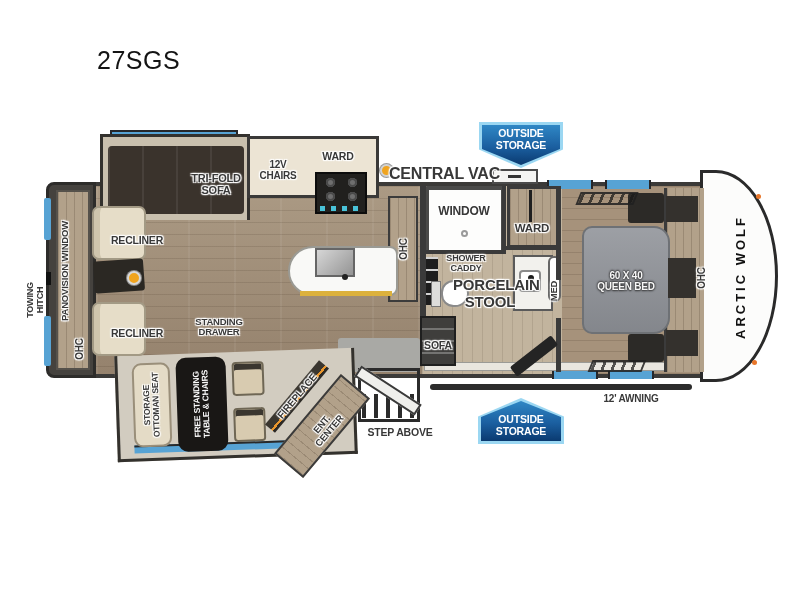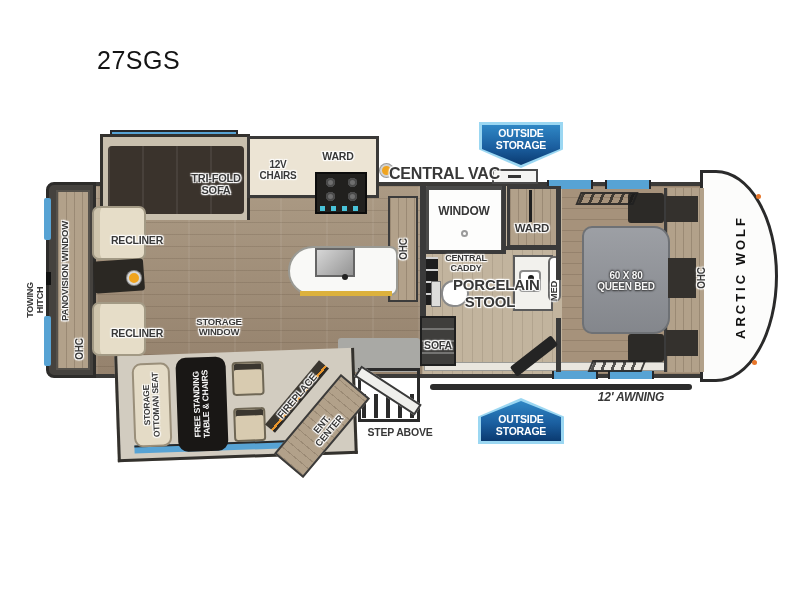--- a/index.html
+++ b/index.html
@@ -91,21 +91,21 @@
   <div class="abs wall" style="left:502px;top:186px;width:4px;height:66px;z-index:11;"></div>
   <div class="abs wall" style="left:506px;top:246px;width:54px;height:4px;z-index:11;"></div>
   <div class="abs wall" style="left:556px;top:186px;width:5px;height:94px;z-index:11;"></div>
   <div class="abs wall" style="left:556px;top:318px;width:5px;height:54px;z-index:11;"></div>
 
   <div class="abs" style="left:425px;top:186px;width:80px;height:68px;background:#fdfdfc;border:4px solid #4a4a49;border-radius:2px;z-index:10;"></div>
   <div class="abs" style="left:461px;top:230px;width:7px;height:7px;border:2px solid #9a9a9a;border-radius:50%;z-index:11;"></div>
   <div class="lbl cc" style="left:464px;top:212px;font-size:12px;">WINDOW</div>
   <div class="abs" style="left:425px;top:257px;width:13px;height:48px;background:#1d1d1d;z-index:10;
               background-image:repeating-linear-gradient(180deg,rgba(255,255,255,.8) 0 2px,rgba(0,0,0,0) 2px 12px);"></div>
-  <div class="lbl cc wrap" style="left:466px;top:264px;width:56px;font-size:9px;">CENTRAL CADDY</div>
+  <div class="lbl cc wrap" style="left:466px;top:264px;width:56px;font-size:9px;">SHOWER CADDY</div>
 
   <div class="abs woodv" style="left:507px;top:186px;width:52px;height:62px;border:3px solid #3a3a3a;z-index:10;"></div>
   <div class="abs" style="left:529px;top:190px;width:3px;height:32px;background:#1f1f1f;z-index:11;"></div>
   <div class="lbl cc" style="left:532px;top:228px;font-size:11.5px;">WARD</div>
 
   <div class="abs" style="left:431px;top:281px;width:10px;height:26px;background:#dddddb;border:1px solid #777;z-index:10;"></div>
   <div class="abs" style="left:441px;top:280px;width:28px;height:27px;background:#ffffff;border:2px solid #8a8a8a;border-radius:45% 50% 50% 45%;z-index:10;"></div>
   <div class="lbl cc wrap" style="left:490px;top:293px;width:74px;font-size:15px;">PORCELAIN STOOL</div>
 
   <div class="abs" style="left:513px;top:255px;width:40px;height:56px;background:#f2f1ed;border:2px solid #5a5a5a;z-index:10;"></div>
@@ -121,21 +121,21 @@
   <div class="abs" style="left:315px;top:248px;width:40px;height:29px;background:#aeaeae;border:2px solid #666;z-index:11;
               background-image:linear-gradient(135deg,rgba(255,255,255,.5),rgba(0,0,0,.15));"></div>
   <div class="abs" style="left:342px;top:274px;width:6px;height:6px;background:#222;border-radius:50%;z-index:12;"></div>
 
   <div class="abs" style="left:92px;top:206px;width:54px;height:54px;background:#e6ddc8;border:2px solid #a39a85;border-radius:7px;box-shadow:inset 10px 0 0 -4px #cfc5ad;z-index:10;"></div>
   <div class="lbl cc" style="left:137px;top:241px;font-size:10.5px;">RECLINER</div>
   <div class="abs" style="left:94px;top:260px;width:50px;height:32px;background:#2b2823;border-radius:3px;transform:rotate(-4deg);z-index:10;"></div>
   <div class="abs" style="left:127px;top:271px;width:14px;height:14px;background:#f0a41f;border:2px solid #d8d8d8;border-radius:50%;box-shadow:0 0 0 1px #888;z-index:11;"></div>
   <div class="abs" style="left:92px;top:302px;width:54px;height:54px;background:#e6ddc8;border:2px solid #a39a85;border-radius:7px;box-shadow:inset 10px 0 0 -4px #cfc5ad;z-index:10;"></div>
   <div class="lbl cc" style="left:137px;top:334px;font-size:10.5px;">RECLINER</div>
-  <div class="lbl cc wrap" style="left:219px;top:327px;width:58px;font-size:9.5px;">STORAGE WINDOW</div>
+  <div class="lbl cc wrap" style="left:219px;top:327px;width:58px;font-size:9.5px;">STANDING DRAWER</div>
 
   <div class="abs" style="left:116px;top:352px;width:240px;height:106px;background:#d2ccc0;border:3px solid #33312d;border-top:none;transform:rotate(-2deg);z-index:9;">
     <div class="abs" style="left:14px;top:90px;width:160px;height:8px;background:#57a3d4;border-top:2px solid #2a2a2a;"></div>
     <div class="abs" style="left:14px;top:8px;width:38px;height:84px;background:#e4dbc6;border:2px solid #9a8f7a;border-radius:9px;"></div>
     <div class="lbl v wrap" style="left:33px;top:50px;width:66px;font-size:8.5px;">STORAGE OTTOMAN SEAT</div>
     <div class="abs" style="left:58px;top:4px;width:50px;height:94px;background:#191715;border-radius:10px;"></div>
     <div class="lbl v wrap nohalo" style="left:83px;top:51px;width:74px;font-size:8.5px;color:#fafafa;">FREE STANDING TABLE &amp; CHAIRS</div>
     <div class="abs" style="left:114px;top:10px;width:32px;height:34px;background:#d8cbb0;border:2px solid #6f6755;border-radius:4px;box-shadow:inset 0 6px 0 #3a362f;"></div>
     <div class="abs" style="left:114px;top:56px;width:32px;height:34px;background:#d8cbb0;border:2px solid #6f6755;border-radius:4px;box-shadow:inset 0 6px 0 #3a362f;"></div>
   </div>
@@ -158,32 +158,32 @@
   <div class="abs" style="left:352px;top:384px;width:72px;height:13px;background:#efefec;border:2px solid #3a3a3a;transform:rotate(33deg);z-index:9;"></div>
   <div class="lbl cc" style="left:400px;top:433px;font-size:10.5px;">STEP ABOVE</div>
 
   <div class="badge-outer clip-up" style="left:478px;top:398px;width:86px;height:46px;">
     <div class="badge-inner clip-up"></div>
     <div class="lbl cc wrap nohalo" style="left:43px;top:28px;width:64px;font-size:10.5px;color:#fff;">OUTSIDE STORAGE</div>
   </div>
 
   <div class="abs" style="left:582px;top:226px;width:88px;height:108px;background:#8f9298;border:2px solid #6e7175;border-radius:10px 16px 16px 10px;z-index:10;
               background-image:linear-gradient(180deg,rgba(255,255,255,.12),rgba(0,0,0,.08));"></div>
-  <div class="lbl cc wrap halodark" style="left:626px;top:281px;width:58px;font-size:10px;">60 X 80 QUEEN BED</div>
+  <div class="lbl cc wrap halodark" style="left:626px;top:281px;width:58px;font-size:10px;">60 X 40 QUEEN BED</div>
   <div class="abs" style="left:628px;top:193px;width:36px;height:30px;background:#2c2a27;border-radius:3px;z-index:10;"></div>
   <div class="abs" style="left:628px;top:334px;width:36px;height:28px;background:#2c2a27;border-radius:3px;z-index:10;"></div>
   <div class="abs woodv" style="left:664px;top:188px;width:40px;height:184px;border-left:3px solid #3b3b3b;z-index:9;"></div>
   <div class="abs" style="left:666px;top:196px;width:32px;height:26px;background:#34312d;z-index:10;"></div>
   <div class="abs" style="left:668px;top:258px;width:28px;height:40px;background:#34312d;z-index:10;"></div>
   <div class="abs" style="left:666px;top:330px;width:32px;height:26px;background:#34312d;z-index:10;"></div>
   <div class="lbl v" style="left:701px;top:278px;font-size:10px;">OHC</div>
 
   <div class="abs vent" style="left:578px;top:192px;width:58px;height:13px;z-index:12;"></div>
   <div class="abs vent" style="left:590px;top:360px;width:54px;height:12px;z-index:12;"></div>
   <div class="abs win" style="left:547px;top:180px;width:46px;height:9px;z-index:8;"></div>
   <div class="abs win" style="left:605px;top:180px;width:46px;height:9px;z-index:8;"></div>
   <div class="abs win" style="left:552px;top:370px;width:46px;height:9px;z-index:8;"></div>
   <div class="abs win" style="left:608px;top:370px;width:46px;height:9px;z-index:8;"></div>
 
   <div class="abs" style="left:430px;top:384px;width:262px;height:6px;background:#2c2c2c;border-radius:3px;z-index:7;"></div>
-  <div class="lbl cc" style="left:631px;top:398px;font-size:12px;font-style:italic;">12' AWNING</div>
+  <div class="lbl cc" style="left:631px;top:398px;font-size:10px;">12' AWNING</div>
 
 </div>
 
 </body></html>

